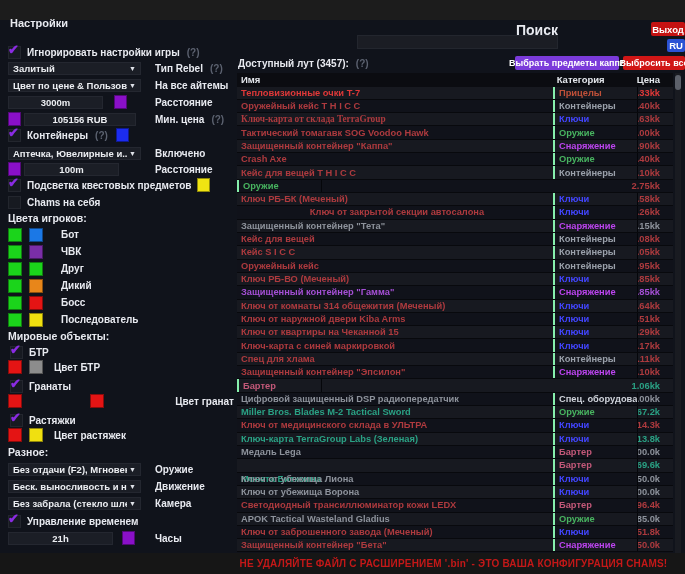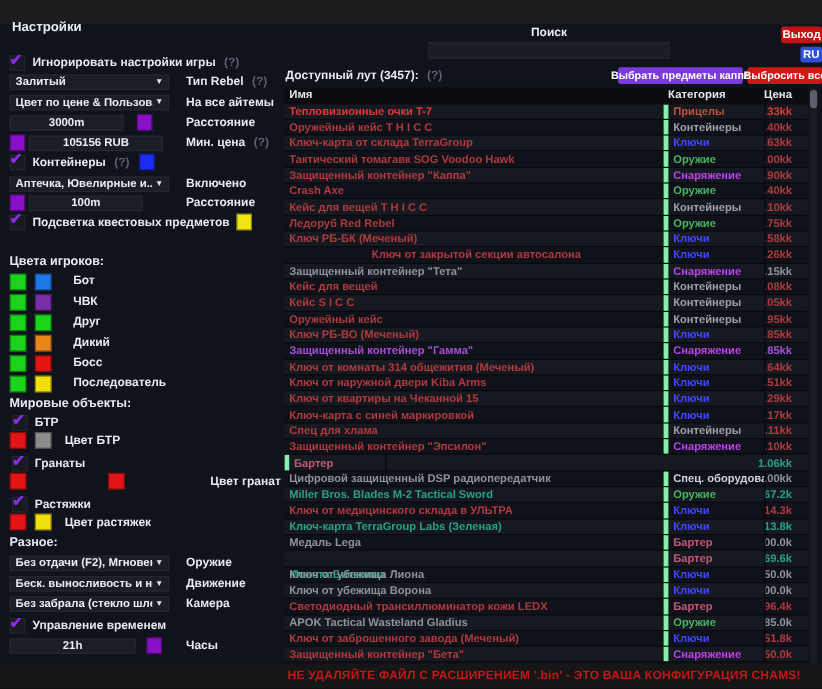--- a/index.html
+++ b/index.html
@@ -23,39 +23,39 @@
   .select .arr{color:#dfe2e8;font-size:7px;flex:none;margin-left:2px;}
   .tinput{height:13px;background:#1b1e26;border:1px solid #242730;color:#eceef2;font-size:9.5px;
           display:flex;align-items:center;justify-content:center;box-sizing:border-box;flex:none;}
   .rlabel{position:absolute;left:147px;color:#e8eaf0;font-size:10px;white-space:nowrap;display:flex;}
   .swatch{width:11px;height:12px;flex:none;border:1px solid rgba(0,0,0,.4);}
   .sw2{width:12px;height:12px;}
   .pcrow{height:17px;display:flex;align-items:center;}
   .pcrow .sw2{margin-right:7px;}
   .pclabel{color:#e8eaf0;font-size:10px;margin-left:11px;white-space:nowrap;}
   
-  .search-label{position:absolute;left:357px;top:22px;width:201px;text-align:center;color:#e8eaf0;font-size:10px;}
+  .search-label{position:absolute;left:357px;top:22px;width:201px;text-align:right;color:#e8eaf0;font-size:14px;}
   .search-input{position:absolute;left:357px;top:35px;width:201px;height:14px;background:#1b1d24;border:1px solid #23262e;
                 box-sizing:border-box;color:#eceef2;font-size:10px;font-family:"Liberation Sans",sans-serif;font-weight:bold;padding:0 4px;outline:none;}
   .btn{position:absolute;height:14px;display:flex;align-items:center;justify-content:center;color:#fff;font-size:9px;
        border-radius:2px;cursor:pointer;white-space:nowrap;}
   .btn-exit{left:651px;top:22px;width:34px;background:#c41212;font-size:9.5px;}
   .btn-ru{left:667px;top:39px;width:18px;height:13px;background:#2b52d4;font-size:9.5px;}
   .btn-kappa{left:515px;top:56px;width:104px;background:#7b3bda;}
   .btn-drop{left:623px;top:56px;width:62px;background:#d11616;}
   .loot-title{position:absolute;left:238px;top:58px;color:#e8eaf0;font-size:10px;display:flex;}
   
   .thead{position:absolute;left:237px;top:73px;width:436px;height:13.5px;background:#0b0c11;display:flex;align-items:center;
          color:#e4e7ec;font-size:9.5px;}
   .tbody{position:absolute;left:237px;top:86.5px;width:436px;height:466.5px;overflow:hidden;}
   .trow{height:13.32px;display:flex;align-items:center;background:#171920;border-bottom:1px solid #08090d;box-sizing:border-box;}
   .trow.alt{background:#10121a;}
   .tc{font-size:9.3px;white-space:nowrap;overflow:hidden;}
   .tc.name{width:316px;padding-left:4px;box-sizing:border-box;flex:none;}
-  .tc.cat{width:84px;padding-left:4px;box-sizing:border-box;flex:none;border-left:4px solid #86efac;height:100%;display:flex;align-items:center;}
+  .tc.cat{width:84px;padding-left:4px;box-sizing:border-box;flex:none;border-left:2px solid #86efac;height:100%;display:flex;align-items:center;}
   .tc.price{flex:1;text-align:right;padding-right:13px;border-left:1px solid #05060a;height:100%;display:flex;align-items:center;justify-content:flex-end;}
   .h-name{width:316px;padding-left:4px;box-sizing:border-box;}
   .h-cat{width:84px;padding-left:4px;box-sizing:border-box;}
   .h-price{flex:1;text-align:right;padding-right:13px;}
   .scrollbar{position:absolute;left:675px;top:73px;width:6px;height:480px;background:#191b21;}
   .thumb{position:absolute;left:0;top:2px;width:6px;height:15px;background:#5c606a;border-radius:3px;}
 </style>
 </head>
 <body>
 
@@ -131,20 +131,24 @@
   </div>
 
   <div class="lrow" style="top:178px;">
     <span class="cb on">
         <span class="tick">✔</span>
       </span>
     <span class="clabel">Подсветка квестовых предметов</span>
     <span class="swatch" style="margin-left: 6px; background: rgb(240, 228, 18);"></span>
   </div>
 
+  <div class="lrow" style="top:195px;">
+    <span class="cb"></span>
+    <span class="clabel">Chams на себя</span>
+  </div>
 
   <div class="ltitle" style="left:8px;top:212px;font-size:10.5px;">Цвета игроков:</div>
   <div style="position:absolute;left:8px;top:226px;width:226px;text-align:center;">
       <div class="pcrow">
         <span class="sw2 swatch" style="background: rgb(27, 212, 27);"></span>
         <span class="sw2 swatch" style="background: rgb(27, 120, 230);"></span>
         <span class="pclabel">Бот</span>
       </div>
       <div class="pcrow">
         <span class="sw2 swatch" style="background: rgb(27, 212, 27);"></span>
@@ -269,21 +273,21 @@
         <span class="tc name" style="color: rgb(224, 56, 56);">Тепловизионные очки T-7</span>
         <span class="tc cat" style="color: rgb(192, 80, 56);">Прицелы</span>
         <span class="tc price" style="color: rgb(224, 56, 56);">17.33kk</span>
       </div>
       <div class="trow alt">
         <span class="tc name" style="color: rgb(173, 58, 62);">Оружейный кейс T H I C C</span>
         <span class="tc cat" style="color: rgb(154, 160, 170);">Контейнеры</span>
         <span class="tc price" style="color: rgb(173, 58, 62);">8.40kk</span>
       </div>
       <div class="trow">
-        <span class="tc name" style="color: rgb(173, 58, 62);">Ключ-карта от склада TerraGroup</span>
+        <span class="tc name" style="color: rgb(173, 58, 62); font-family: Liberation Serif, serif;">Ключ-карта от склада TerraGroup</span>
         <span class="tc cat" style="color: rgb(66, 69, 255);">Ключи</span>
         <span class="tc price" style="color: rgb(173, 58, 62);">5.63kk</span>
       </div>
       <div class="trow alt">
         <span class="tc name" style="color: rgb(173, 58, 62);">Тактический томагавк SOG Voodoo Hawk</span>
         <span class="tc cat" style="color: rgb(72, 180, 96);">Оружие</span>
         <span class="tc price" style="color: rgb(173, 58, 62);">5.00kk</span>
       </div>
       <div class="trow">
         <span class="tc name" style="color: rgb(173, 58, 62);">Защищенный контейнер "Каппа"</span>
@@ -294,21 +298,20 @@
         <span class="tc name" style="color: rgb(173, 58, 62);">Crash Axe</span>
         <span class="tc cat" style="color: rgb(72, 180, 96);">Оружие</span>
         <span class="tc price" style="color: rgb(173, 58, 62);">3.40kk</span>
       </div>
       <div class="trow">
         <span class="tc name" style="color: rgb(173, 58, 62);">Кейс для вещей T H I C C</span>
         <span class="tc cat" style="color: rgb(154, 160, 170);">Контейнеры</span>
         <span class="tc price" style="color: rgb(173, 58, 62);">3.10kk</span>
       </div>
       <div class="trow alt">
-        <span class="tc name" style="color: rgb(173, 58, 62);">Ледоруб Red Rebel</span>
         <span class="tc cat" style="color: rgb(72, 180, 96);">Оружие</span>
         <span class="tc price" style="color: rgb(173, 58, 62);">2.75kk</span>
       </div>
       <div class="trow">
         <span class="tc name" style="color: rgb(173, 58, 62);">Ключ РБ-БК (Меченый)</span>
         <span class="tc cat" style="color: rgb(66, 69, 255);">Ключи</span>
         <span class="tc price" style="color: rgb(173, 58, 62);">2.58kk</span>
       </div>
       <div class="trow alt">
         <span class="tc name" style="color: rgb(173, 58, 62); text-align: center;">Ключ от закрытой секции автосалона</span>

